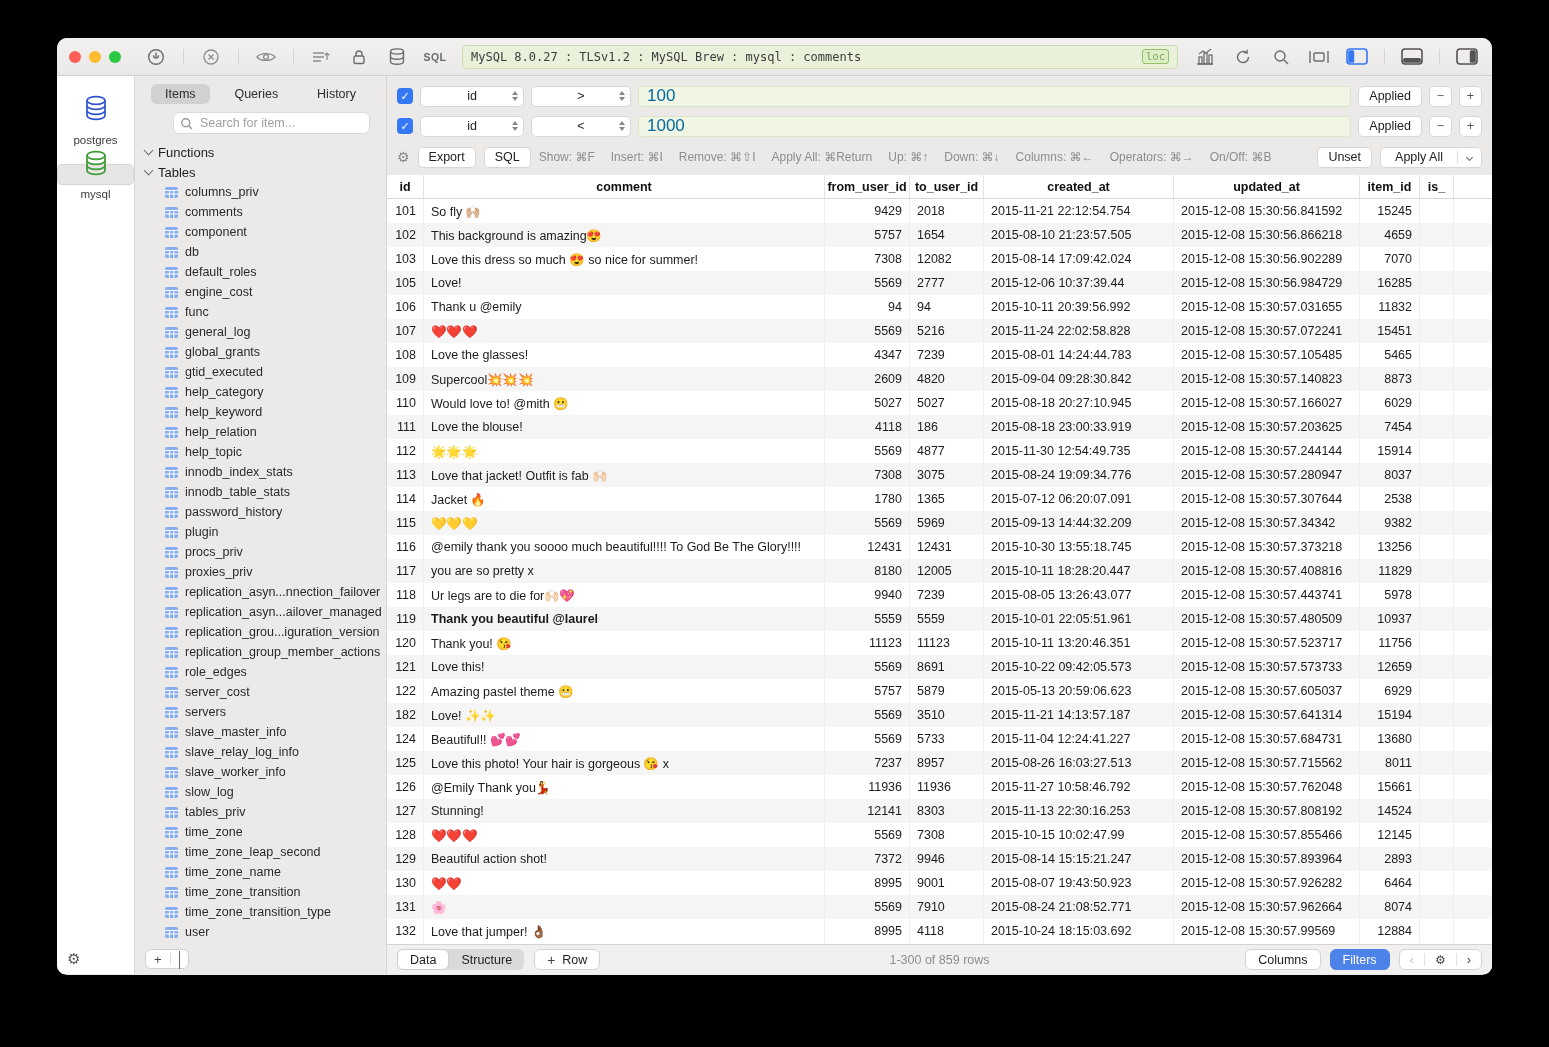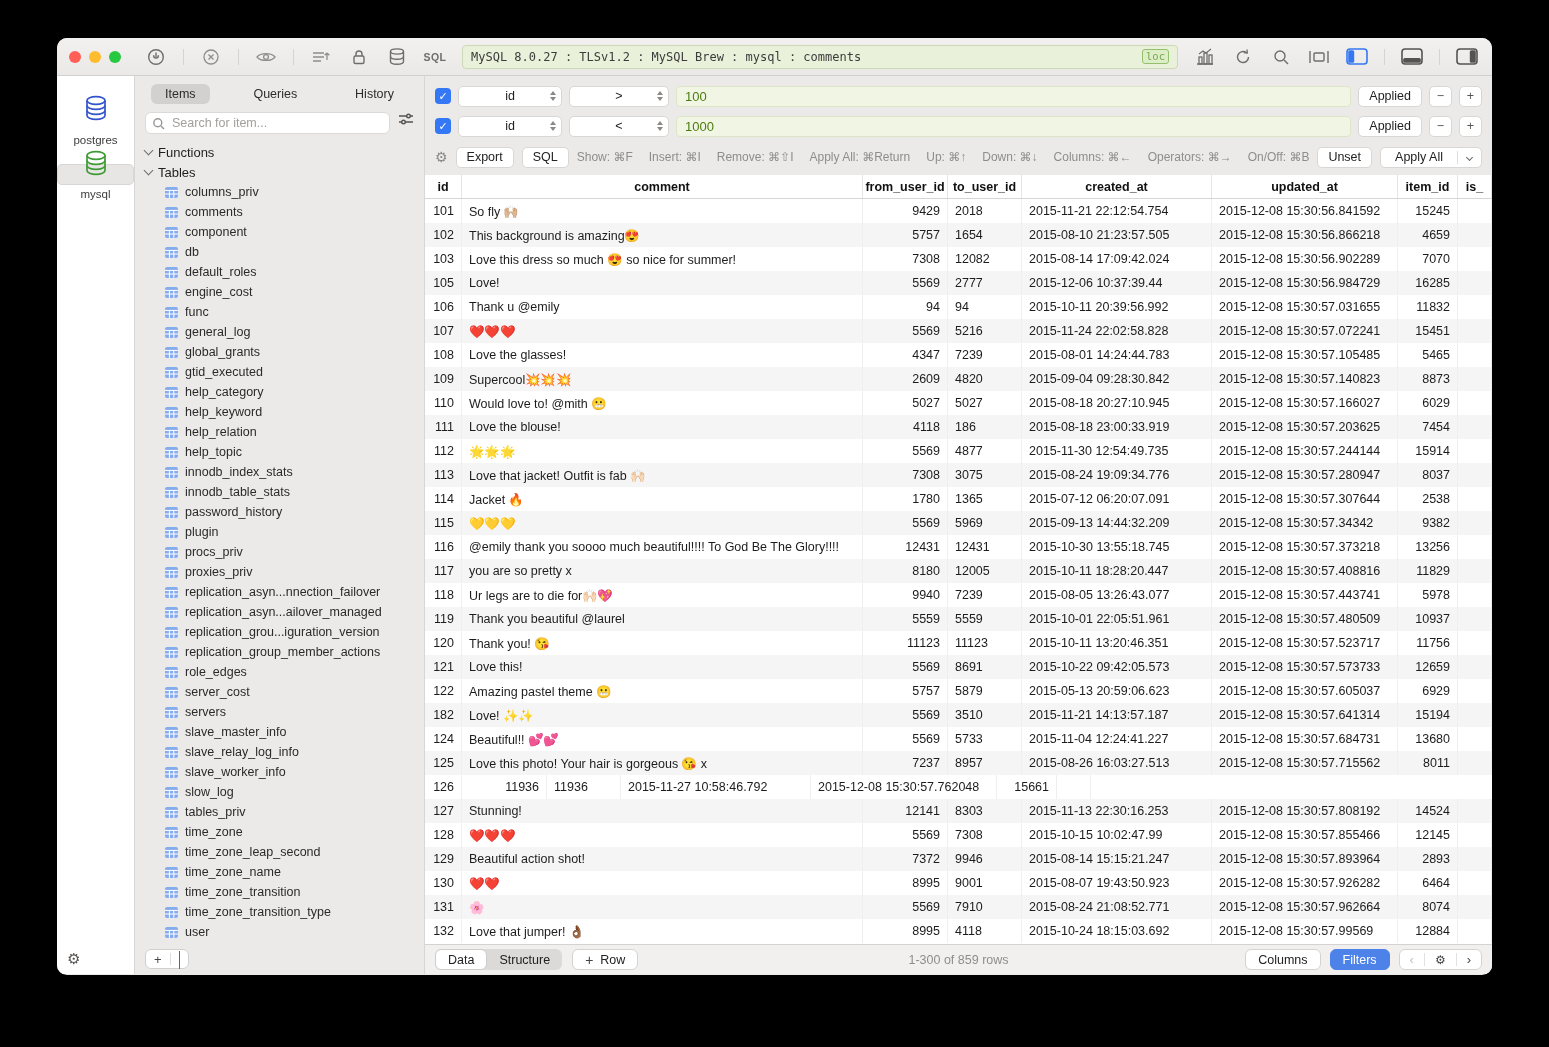--- a/index.html
+++ b/index.html
@@ -27,26 +27,26 @@
              border:1.5px solid #93c06d;border-radius:3px;padding:0 3px;background:#ddeec6;line-height:13px;}
 
   
   .content{display:flex;height:898px;}
   .rail{width:78px;background:#fff;border-right:1px solid #d8d6d4;position:relative;flex:none;}
   .conn{height:88px;display:flex;flex-direction:column;align-items:center;justify-content:center;gap:8px;}
   .conn.sel{background:#e8e6e5;border-top:1px solid #d8d6d4;border-bottom:1px solid #d8d6d4;}
   .conn-label{font-size:11.5px;color:#3c3c3c;}
   .rail-gear{position:absolute;left:10px;bottom:8px;font-size:15px;color:#595755;line-height:1;}
 
-  .sidebar{width:290px;background:#eceae9;border-right:1px solid #d8d6d4;flex:none;
+  .sidebar{width:252px;background:#eceae9;border-right:1px solid #d8d6d4;flex:none;
            display:flex;flex-direction:column;position:relative;}
   .tabs{display:flex;align-items:center;justify-content:space-between;padding:8px 16px 6px 16px;}
   .tab{font-size:12.5px;color:#2c2c2c;padding:3px 14px;border-radius:6px;}
   .tab.active{background:#d3d1cf;}
-  .searchrow{display:flex;align-items:flex-start;gap:8px;padding:2px 10px 4px 10px;}
+  .searchrow{display:flex;align-items:flex-end;gap:8px;padding:2px 10px 4px 10px;margin-left:28px;}
   .search{flex:1;display:flex;align-items:center;height:22px;background:#fff;border:1px solid #dcdad8;
           border-radius:6px;padding:0 6px;gap:5px;}
   .search input{border:none;outline:none;background:transparent;flex:1;font-size:12.5px;color:#333;
                 font-family:"Liberation Sans",sans-serif;}
   .search input::placeholder{color:#a2a09e;}
   .tree{flex:1;overflow:hidden;padding-top:4px;}
   .tree-section{display:flex;align-items:center;height:20px;padding-left:10px;gap:6px;
                 font-size:13px;color:#1f1f1f;}
   .chev{width:7px;height:7px;border-right:1.6px solid #6f6d6b;border-bottom:1.6px solid #6f6d6b;
         transform:rotate(45deg);margin-top:-4px;flex:none;}
@@ -65,21 +65,21 @@
   .f-row{display:flex;align-items:center;gap:7px;height:22px;margin-bottom:8px;}
   .cbx{width:16px;height:16px;border-radius:4px;background:#3478f6;color:#fff;font-size:11px;
        display:flex;align-items:center;justify-content:center;flex:none;}
   .sel{display:flex;align-items:center;height:21px;background:#fff;border:1px solid #d9d7d5;border-radius:5px;
        font-size:12.5px;color:#222;flex:none;position:relative;justify-content:center;}
   .sel.colsel{width:104px;} .sel.opsel{width:100px;}
   .stp{position:absolute;right:5px;top:4px;display:flex;flex-direction:column;gap:2px;}
   .stp i{display:block;width:0;height:0;border-left:3.5px solid transparent;border-right:3.5px solid transparent;}
   .stp .up{border-bottom:4px solid #8a8886;} .stp .dnn{border-top:4px solid #8a8886;}
   .f-val{flex:1;height:21px;background:#f0f6e3;border:1px solid #dce5c6;border-radius:4px;
-         font-size:13px;color:#4d7c0f;padding:0 8px;outline:none;font-family:"Liberation Sans",sans-serif;}
+         font-size:17px;color:#0369a1;padding:0 8px;outline:none;font-family:"Liberation Sans",sans-serif;}
   .btn{display:inline-flex;align-items:center;justify-content:center;height:21px;background:#fff;
        border:1px solid #d9d7d5;border-radius:5px;font-size:12.5px;color:#222;padding:0 10px;white-space:nowrap;}
   .btn.sq{width:23px;padding:0;color:#555;}
   .f-actions{display:flex;align-items:center;gap:8px;height:24px;}
   .gear{font-size:14px;color:#8a8886;line-height:1;}
   .shortcuts{flex:1;display:flex;gap:16px;overflow:hidden;white-space:nowrap;font-size:12px;color:#8f8d8c;}
   .applyall{display:flex;align-items:center;gap:0;height:21px;background:#fff;border:1px solid #d9d7d5;border-radius:5px;}
   .applyall .lbl{padding:0 14px;font-size:12.5px;color:#222;}
   .applyall .sep{width:1px;height:13px;background:#ddd;}
   .applyall .ch{padding:0 9px;display:flex;align-items:center;}
@@ -1076,21 +1076,21 @@
                 <div class="gc" style="width: 401px;">Ur legs are to die for🙌🏻💖</div>
                 <div class="gc r" style="width: 85px;">9940</div>
                 <div class="gc" style="width: 74px;">7239</div>
                 <div class="gc" style="width: 190px;">2015-08-05 13:26:43.077</div>
                 <div class="gc" style="width: 186px;">2015-12-08 15:30:57.443741</div>
                 <div class="gc r" style="width: 60px;">5978</div>
                 <div class="gc" style="width: 34px;"></div>
               </div>
               <div class="g-row alt">
                 <div class="gc r" style="width: 37px;">119</div>
-                <div class="gc" style="width: 401px;">Thank you beautiful @laurel</div>
+                <div class="gc" style="width: 401px; font-weight: bold;">Thank you beautiful @laurel</div>
                 <div class="gc r" style="width: 85px;">5559</div>
                 <div class="gc" style="width: 74px;">5559</div>
                 <div class="gc" style="width: 190px;">2015-10-01 22:05:51.961</div>
                 <div class="gc" style="width: 186px;">2015-12-08 15:30:57.480509</div>
                 <div class="gc r" style="width: 60px;">10937</div>
                 <div class="gc" style="width: 34px;"></div>
               </div>
               <div class="g-row">
                 <div class="gc r" style="width: 37px;">120</div>
                 <div class="gc" style="width: 401px;">Thank you! 😘</div>
@@ -1146,20 +1146,21 @@
                 <div class="gc" style="width: 401px;">Love this photo! Your hair is gorgeous 😘 x</div>
                 <div class="gc r" style="width: 85px;">7237</div>
                 <div class="gc" style="width: 74px;">8957</div>
                 <div class="gc" style="width: 190px;">2015-08-26 16:03:27.513</div>
                 <div class="gc" style="width: 186px;">2015-12-08 15:30:57.715562</div>
                 <div class="gc r" style="width: 60px;">8011</div>
                 <div class="gc" style="width: 34px;"></div>
               </div>
               <div class="g-row">
                 <div class="gc r" style="width: 37px;">126</div>
+                <div class="gc" style="width: 401px;">@Emily Thank you💃</div>
                 <div class="gc r" style="width: 85px;">11936</div>
                 <div class="gc" style="width: 74px;">11936</div>
                 <div class="gc" style="width: 190px;">2015-11-27 10:58:46.792</div>
                 <div class="gc" style="width: 186px;">2015-12-08 15:30:57.762048</div>
                 <div class="gc r" style="width: 60px;">15661</div>
                 <div class="gc" style="width: 34px;"></div>
               </div>
               <div class="g-row alt">
                 <div class="gc r" style="width: 37px;">127</div>
                 <div class="gc" style="width: 401px;">Stunning!</div>

